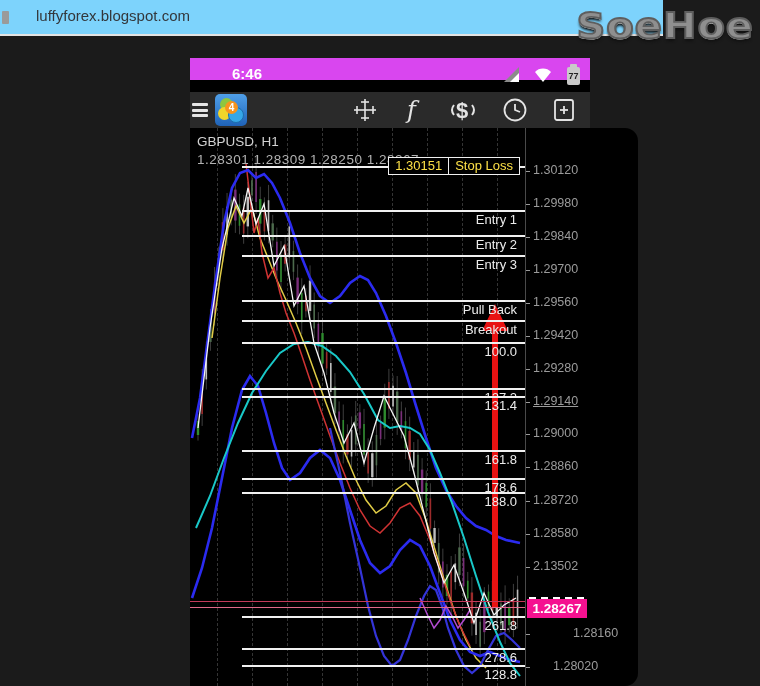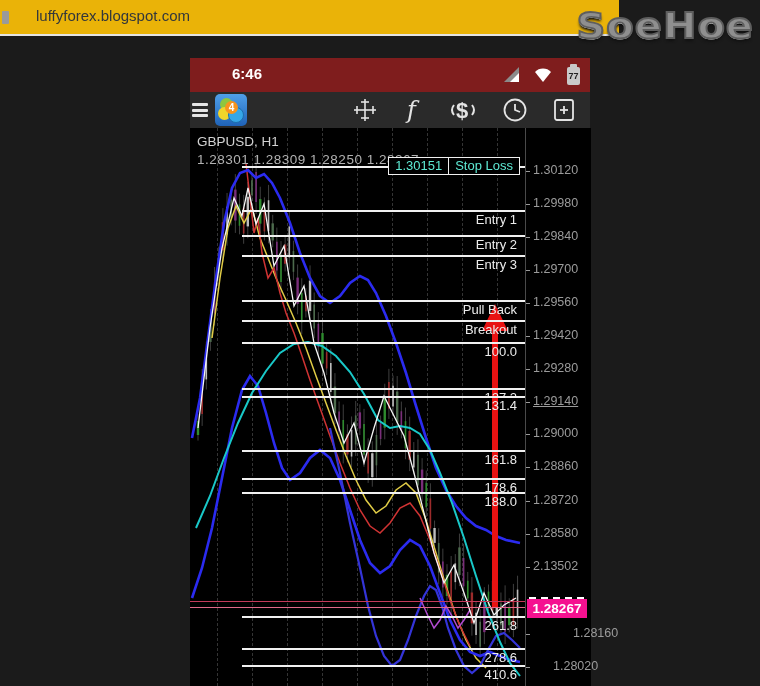--- a/index.html
+++ b/index.html
@@ -1,29 +1,29 @@
 <!DOCTYPE html>
 <html><head>
 <meta charset="utf-8">
 <style>
   html,body{margin:0;padding:0;background:#1b1b1b;}
   #stage{position:relative;width:760px;height:686px;overflow:hidden;background:#1b1b1b;
          font-family:"Liberation Sans",sans-serif;}
   
-  .addr-bar{position:absolute;left:0;top:0;width:619px;height:34px;background:#eab308;
-            border-bottom:2px solid #e4e4e4;z-index:40;}
+  .addr-bar{position:absolute;left:0;top:0;width:619px;height:34px;background:#7dd3fc;
+            border-bottom:2px solid #e4e4e4;z-index:40;padding-left:44px;}
   .addr-frag{position:absolute;left:2px;top:11px;width:7px;height:13px;background:#9a9a9a;border-radius:1px;}
   .addr-url{position:absolute;left:36px;top:7px;font-size:15px;color:#33373b;}
   .watermark{position:absolute;top:2px;right:6px;z-index:50;
              font-family:"DejaVu Sans",sans-serif;font-weight:900;font-size:40px;letter-spacing:1px;
              color:#8f8f8f;-webkit-text-stroke:2px #5e5e5e;
              text-shadow:0 2px 0 #f2f2f2,0 4px 3px #111;transform:scaleY(.9);}
   
   .phone{position:absolute;left:190px;top:58px;width:400px;height:628px;background:#000;}
-  .statusbar{position:absolute;left:0;top:0;width:400px;height:34px;background:#7f1d1d;}
+  .statusbar{position:absolute;left:0;top:0;width:400px;height:22px;background:#d946ef;}
   .sb-time{position:absolute;left:42px;top:7px;color:#fff;font-size:15px;font-weight:bold;}
   .sb-icons{position:absolute;right:10px;top:7px;display:flex;align-items:center;gap:15px;height:20px;}
   .sig{position:relative;width:16px;height:16px;}
   .sig .t1{position:absolute;bottom:1px;right:0;width:0;height:0;border-left:15px solid transparent;border-bottom:15px solid #8b8b8b;}
   .sig .t2{position:absolute;bottom:1px;right:0;width:0;height:0;border-left:9px solid transparent;border-bottom:9px solid #ffffff;}
   .batt{position:relative;width:13px;height:18px;background:#c9c9c9;border-radius:2px;margin-top:1px;}
   .batt:before{content:"";position:absolute;top:-3px;left:3px;width:7px;height:3px;background:#c9c9c9;border-radius:1px 1px 0 0;}
   .batt span{position:absolute;left:0;top:4px;width:13px;text-align:center;font-size:9px;font-weight:bold;color:#222;}
   .toolbar{position:absolute;left:0;top:34px;width:400px;height:36px;background:#2a2a2a;display:flex;align-items:center;}
   .menu-ic{width:16px;height:14px;margin-left:2px;display:flex;flex-direction:column;justify-content:space-between;}
@@ -31,31 +31,31 @@
   .appic{position:relative;width:32px;height:32px;margin-left:7px;border-radius:5px;
          background:linear-gradient(180deg,#4f9fe8 0%,#1f63b8 100%);}
   .appic .c1{position:absolute;left:5px;top:4px;width:13px;height:13px;border-radius:50%;background:#8dc63f;}
   .appic .c2{position:absolute;left:3px;top:13px;width:13px;height:13px;border-radius:50%;background:#f0d52a;}
   .appic .c3{position:absolute;left:13px;top:13px;width:14px;height:14px;border-radius:50%;background:#35a7e8;border:1px solid #1b6fae;}
   .appic .c4{position:absolute;left:10px;top:7px;width:13px;height:13px;border-radius:50%;background:#f7941d;
              color:#fff;font-size:10px;font-weight:bold;text-align:center;line-height:13px;}
   .tb-icons{display:flex;flex:1;justify-content:flex-end;gap:24px;margin-right:14px;}
   .tb-icons svg{display:block;}
   
-  .chart{position:absolute;left:0;top:70px;width:400px;height:558px;background:#000;border-radius:13px;}
+  .chart{position:absolute;left:0;top:70px;width:448px;height:558px;background:#000;border-radius:13px;}
   .plot{position:absolute;left:0;top:0;width:335px;height:558px;overflow:hidden;}
   .gridv{position:absolute;top:0;width:0;height:558px;border-left:1px dashed #343434;z-index:1;}
   .plot svg{position:absolute;left:0;top:0;z-index:2;}
   .hdr-symbol{position:absolute;left:7px;top:6px;color:#d2d2d2;font-size:13.5px;z-index:6;}
   .hdr-ohlc{position:absolute;left:7px;top:24px;color:#b2b2b2;font-size:13.5px;z-index:6;letter-spacing:.5px;}
   .level-line{position:absolute;left:52px;right:0;height:2px;background:#f0f0f0;z-index:5;}
   .level-label{position:absolute;right:8px;color:#ececec;font-size:13px;z-index:4;text-align:center;}
   .level-label.clip{height:8px;overflow:hidden;}
   .sl-box{position:absolute;right:5px;display:flex;border:1px solid #f0f0f0;background:#000;z-index:6;
-          color:#5eead4;font-size:13px;}
+          color:#fde047;font-size:13px;}
   .sl-box span{padding:0 6px;line-height:16px;}
   .sl-box span+span{border-left:1px solid #f0f0f0;}
   .bidask{position:absolute;left:0;width:335px;height:1px;z-index:6;}
   .arrow-svg{position:absolute;left:0;top:0;z-index:7;}
   
   .axis{position:absolute;left:335px;top:0;width:65px;height:558px;background:#000;border-left:1px solid #4a4a4a;z-index:3;}
   .axis-label{position:absolute;left:7px;color:#9b9b9b;font-size:12.5px;}
   .axis-tick{position:absolute;left:0;width:4px;height:1px;background:#9b9b9b;}
   .price-box{position:absolute;left:1px;width:60px;height:19px;z-index:8;color:#fff;font-size:13.5px;
              text-align:center;line-height:19px;font-weight:bold;}
@@ -343,21 +343,21 @@
           <div class="level-label" style="top: 324px;">161.8</div>
           <div class="level-line" style="top: 350px;"></div>
           <div class="level-label" style="top: 352px;">178.6</div>
           <div class="level-line" style="top: 364px;"></div>
           <div class="level-label" style="top: 366px;">188.0</div>
           <div class="level-line" style="top: 488px;"></div>
           <div class="level-label" style="top: 490px;">261.8</div>
           <div class="level-line" style="top: 520px;"></div>
           <div class="level-label" style="top: 522px;">278.6</div>
           <div class="level-line" style="top: 537px;"></div>
-          <div class="level-label" style="top: 539px;">410.6</div>
+          <div class="level-label" style="top: 539px;">128.8</div>
           <div class="bidask" style="top: 473px; background: rgb(196, 58, 90);"></div>
           <div class="bidask" style="top: 479px; background: rgb(224, 106, 138);"></div>
         </div>
       <div class="axis" id="axis">
           <div class="axis-tick" style="top: 43px;"></div>
           <div class="axis-label" style="top: 35px;">1.30120</div>
           <div class="axis-tick" style="top: 76px;"></div>
           <div class="axis-label" style="top: 68px;">1.29980</div>
           <div class="axis-tick" style="top: 109px;"></div>
           <div class="axis-label" style="top: 101px;">1.29840</div>

